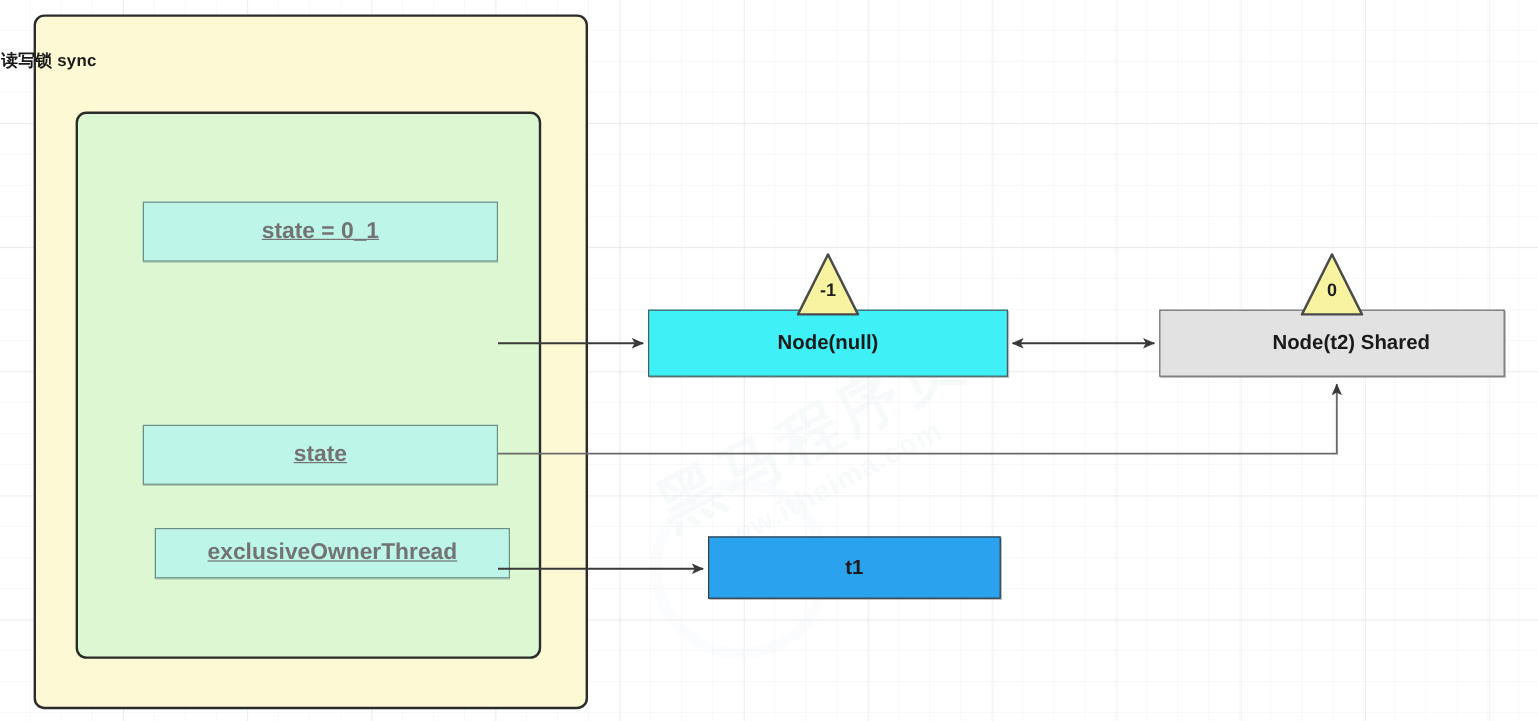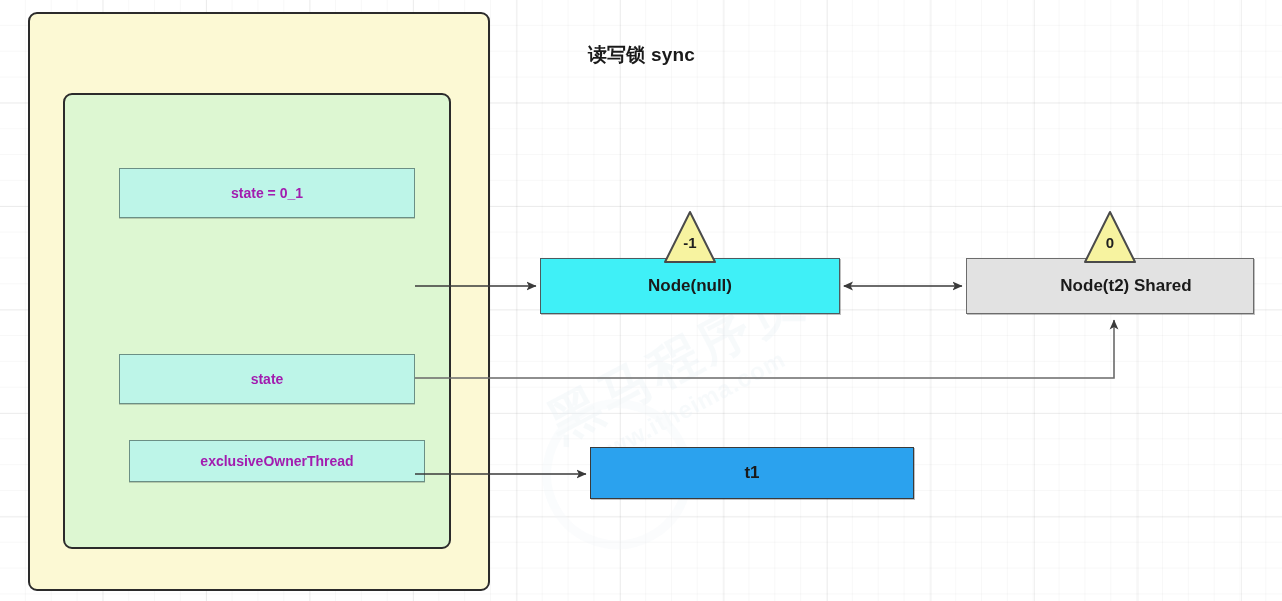--- a/index.html
+++ b/index.html
@@ -90,45 +90,46 @@
     left: 63px;
     top: 93px;
     width: 388px;
     height: 456px;
     background: #ddf7d2;
   }
   .container-title {
     position: absolute;
     left: 1px;
     right: 0;
-    text-align: center;
-    font-size: 19px;
+    text-align: left;
+    font-size: 14px;
     font-weight: bold;
     color: #1a1a1a;
     letter-spacing: 0.2px;
   }
   #sync-title { top: 42px; }
   #nonfairsync-title { top: 118px; }
 
   
   .field-box {
     position: absolute;
     left: 119px;
     width: 296px;
     height: 50px;
     background: #bdf5e8;
     border: 1.6px solid #6b8f85;
     box-sizing: border-box;
     display: flex;
     align-items: center;
     justify-content: center;
-    font-size: 14px;
-    font-weight: bold;
-    color: #a21caf;
+    font-size: 19px;
+    font-weight: bold;
+    color: #737373;
     box-shadow: 0 1px 0 rgba(0,0,0,0.18);
+    text-decoration: underline;
   }
   #field-state  { top: 168px; }
   #field-head   { top: 261px; }
   #field-tail   { top: 354px; }
   #field-owner  { top: 440px; height: 42px; margin-left: 10px; }
 
   
   .node-box {
     position: absolute;
     box-sizing: border-box;
@@ -153,21 +154,21 @@
     top: 258px;
     width: 288px;
     height: 56px;
     background: #e2e2e2;
     border: 1.6px solid #6c6c6c;
     padding-left: 32px;
   }
   #thread-t1 {
     left: 590px;
     top: 447px;
-    width: 324px;
+    width: 244px;
     height: 52px;
     background: #2ba2ee;
     border: 1.6px solid #3a3a3a;
   }
 
   
   .ws-triangle {
     position: absolute;
     width: 54px;
     height: 54px;

